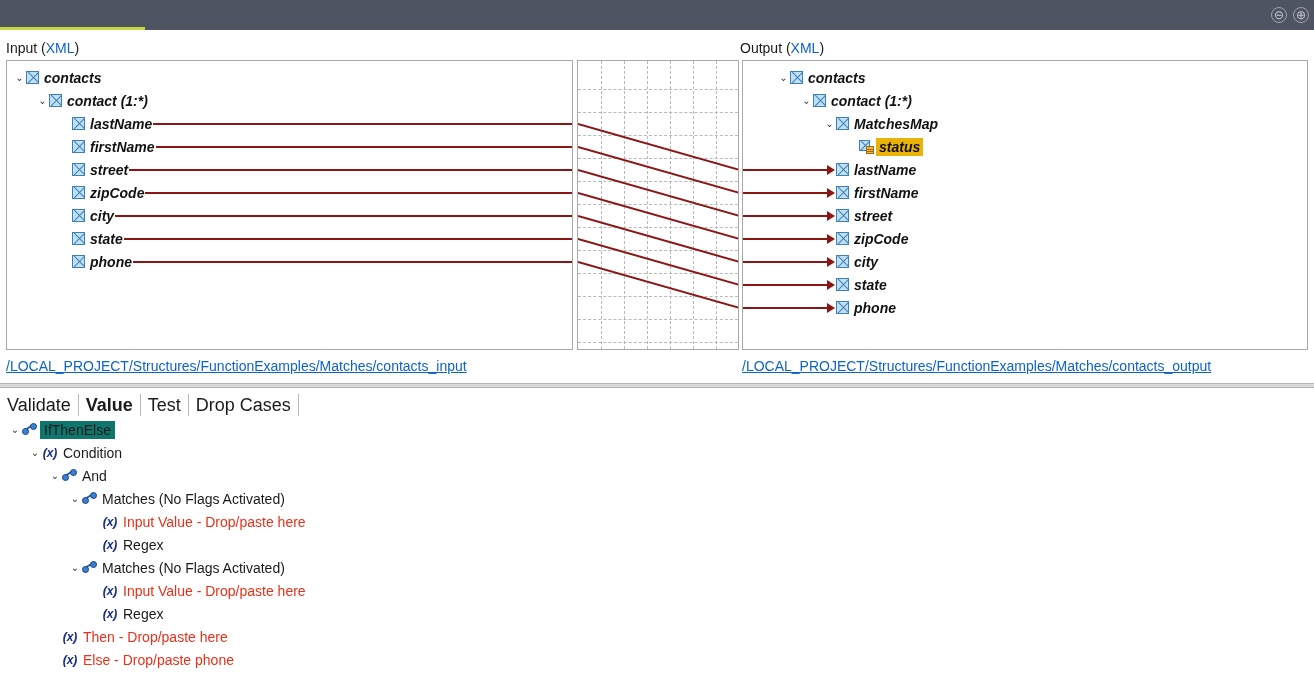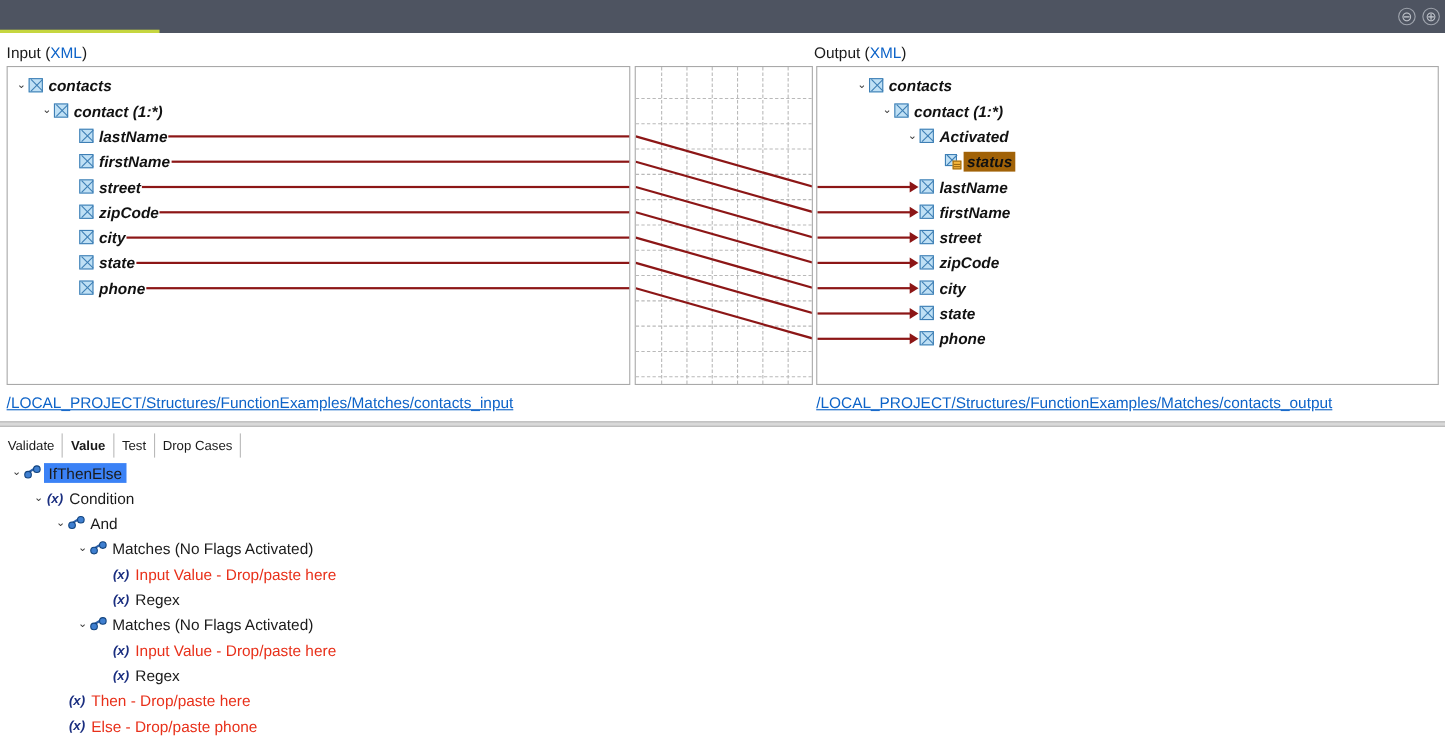--- a/index.html
+++ b/index.html
@@ -65,21 +65,21 @@
   .twist {
     width: 13px; text-align: center; font-size: 10px; color: #3a3a3a;
     flex: none; cursor: pointer; line-height: 1;
   }
   .twist.empty { visibility: hidden; }
   .tlabel {
     font-size: 14px; font-style: italic; font-weight: bold; color: #111111;
     margin-left: 5px;
   }
   .tlabel.sel {
-    background: #a16207; padding: 1px 3px; margin-left: 2px;
+    background: #eab308; padding: 1px 3px; margin-left: 2px;
   }
 
   
   .ico-el {
     width: 13px; height: 13px; flex: none; position: relative;
     background: #bfe0f5; border: 1px solid #3e7fb5;
   }
   .ico-el::before, .ico-el::after {
     content: ""; position: absolute; left: -1px; top: 5px;
     width: 15px; height: 1px; background: #3e7fb5;
@@ -143,41 +143,41 @@
     background: #d9d9d9; border-top: 1px solid #b5b5b5;
     border-bottom: 1px solid #b5b5b5; cursor: ns-resize;
   }
 
   
   #tabstrip {
     position: absolute; left: 0; top: 394px; height: 22px;
     display: flex; align-items: stretch;
   }
   .btab {
-    padding: 0 7px; font-size: 12px; color: #1a1a1a;
+    padding: 0 7px; font-size: 18px; color: #1a1a1a;
     display: flex; align-items: center; cursor: pointer;
     border-right: 1px solid #b9b9b9;
   }
   .btab:first-child { border-left: none; }
   .btab.active { font-weight: bold; }
 
   
   #bottom-tree { position: absolute; left: 0; top: 418px; width: 1314px; height: 263px; }
   .brow {
     position: absolute; height: 23px; left: 0;
     display: flex; align-items: center; white-space: nowrap;
   }
   .btwist {
     width: 14px; text-align: center; font-size: 10px; color: #3a3a3a;
     flex: none; cursor: pointer; line-height: 1;
   }
   .btwist.empty { visibility: hidden; }
   .blabel { font-size: 14px; color: #1a1a1a; margin-left: 5px; }
   .blabel.red { color: #e8301a; }
-  .blabel.selbg { background: #3b82f6; padding: 1px 4px; margin-left: 3px; }
+  .blabel.selbg { background: #0f766e; padding: 1px 4px; margin-left: 3px; }
 
   
   .ico-fn { width: 15px; height: 14px; flex: none; position: relative; }
   .ico-fn .n1, .ico-fn .n2 {
     position: absolute; width: 7px; height: 7px; border-radius: 50%;
     background: #3f7fd0; border: 1px solid #12447f;
   }
   .ico-fn .n1 { left: 0; top: 5px; }
   .ico-fn .n2 { right: 0; top: 0px; }
   .ico-fn .bar {
@@ -300,21 +300,21 @@
       <span class="tlabel">contacts</span>
     </div>
     <div class="trow" style="top: 28px; left: 57px;">
       <span class="twist">⌄</span>
       <span class="ico-el"></span>
       <span class="tlabel">contact (1:*)</span>
     </div>
     <div class="trow" style="top: 51px; left: 80px;">
       <span class="twist">⌄</span>
       <span class="ico-el"></span>
-      <span class="tlabel">Activated</span>
+      <span class="tlabel">MatchesMap</span>
     </div>
     <div class="trow" style="top: 74px; left: 103px;">
       <span class="twist empty">⌄</span>
       <span class="ico-attr">
         <span class="sq"></span>
         <span class="tag"></span>
       </span>
       <span class="tlabel sel">status</span>
     </div>
     <div class="trow" style="top: 97px; left: 80px;">

